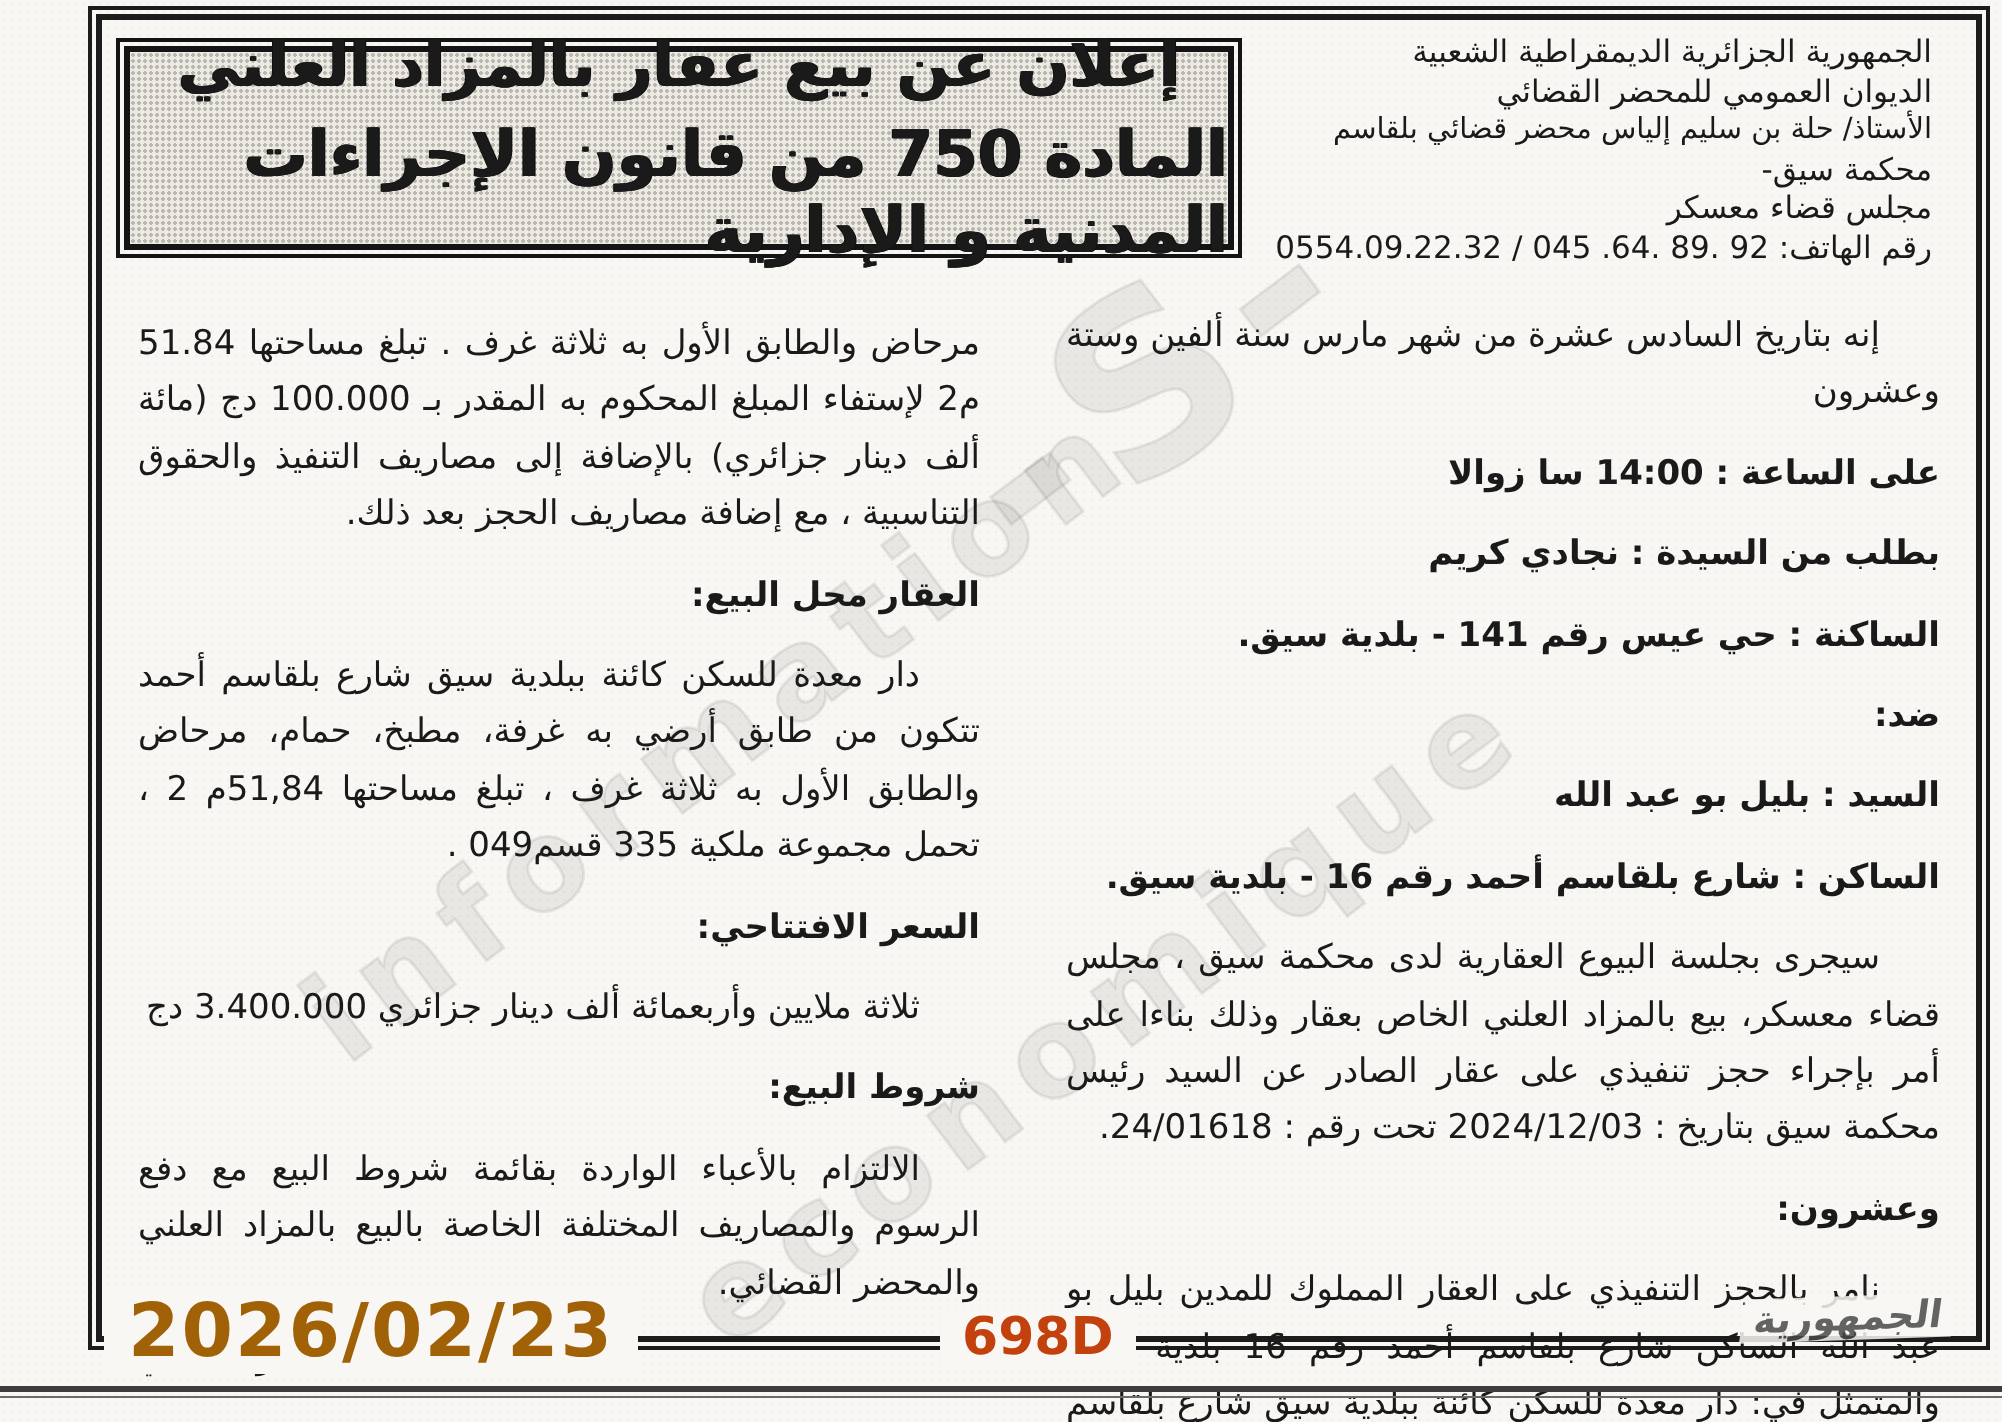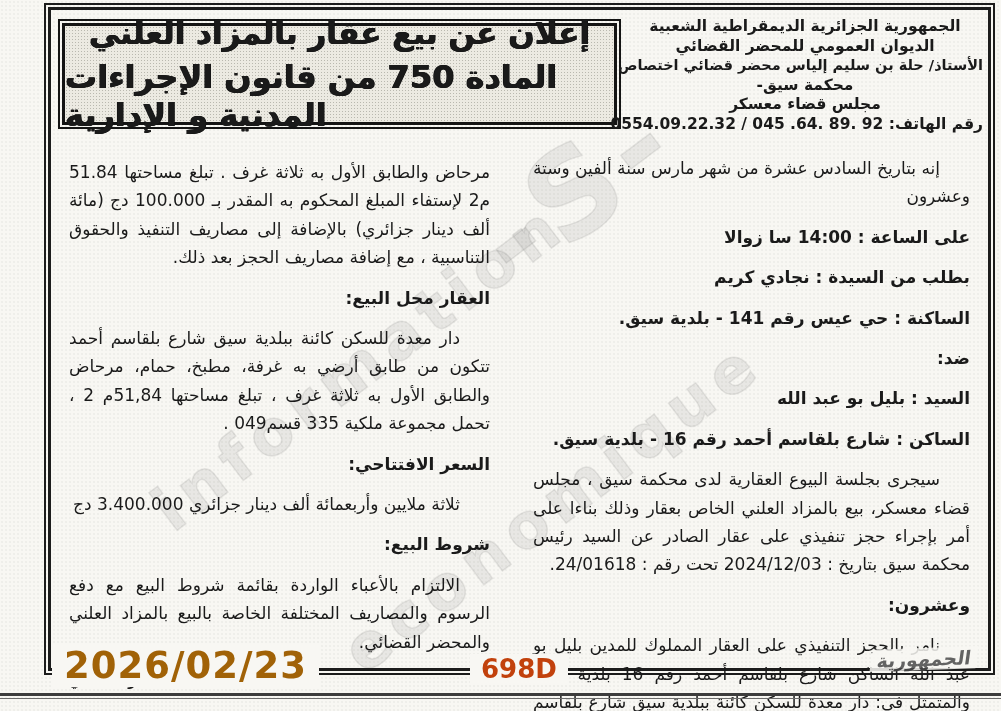--- a/index.html
+++ b/index.html
@@ -43,29 +43,29 @@
   .title-box {
     position:absolute; top:9px; left:7px; width:563px; height:110px;
     border:2px solid #141414;
   }
   .title-box-inner {
     position:absolute; inset:2px; border:3px solid #141414;
     background:#eceae2;
     background-image: radial-gradient(rgba(80,78,70,0.32) 0.8px, transparent 0.9px);
     background-size:3px 3px;
     display:flex; flex-direction:column; justify-content:center; align-items:center;
-    gap:7px; direction:rtl; text-align:left;
+    gap:7px; direction:rtl; text-align:right;
   }
   .title-l1 { font-size:31px; font-weight:800; text-shadow:0.5px 0 #111, -0.5px 0 #111; }
   .title-l2 { font-size:32px; font-weight:800; text-shadow:0.5px 0 #111, -0.5px 0 #111; }
 
   
   .office-header {
-    position:absolute; top:7px; right:5px; width:356px;
-    direction:rtl; text-align:center; font-weight:700;
+    position:absolute; top:7px; right:22px; width:356px;
+    direction:rtl; font-weight:400;
   }
   .office-header .h-line { font-size:15.5px; line-height:19.6px; white-space:nowrap; }
   .office-header .h-line.small { font-size:14.5px; }
   .phone-num { direction:ltr; unicode-bidi:embed; display:inline-block; }
 
   
   .columns {
     position:absolute; top:127px; right:6px; left:6px; bottom:3px;
     direction:rtl; display:flex; gap:19px;
   }
@@ -112,21 +112,21 @@
       <div class="title-box">
         <div class="title-box-inner">
           <div class="title-l1">إعلان عن بيع عقار بالمزاد العلني</div>
           <div class="title-l2">المادة 750 من قانون الإجراءات المدنية و الإدارية</div>
         </div>
       </div>
 
       <div class="office-header">
         <div class="h-line">الجمهورية الجزائرية الديمقراطية الشعبية</div>
         <div class="h-line">الديوان العمومي للمحضر القضائي</div>
-        <div class="h-line small">الأستاذ/ حلة بن سليم إلياس محضر قضائي اختصاص</div>
+        <div class="h-line small">الأستاذ/ حلة بن سليم إلياس محضر قضائي بلقاسم</div>
         <div class="h-line">محكمة سيق-</div>
         <div class="h-line">مجلس قضاء معسكر</div>
         <div class="h-line">
           <span>رقم الهاتف:</span>
           <span class="phone-num">0554.09.22.32 / 045 .64. 89. 92</span>
         </div>
       </div>
 
       <div class="columns">
 

